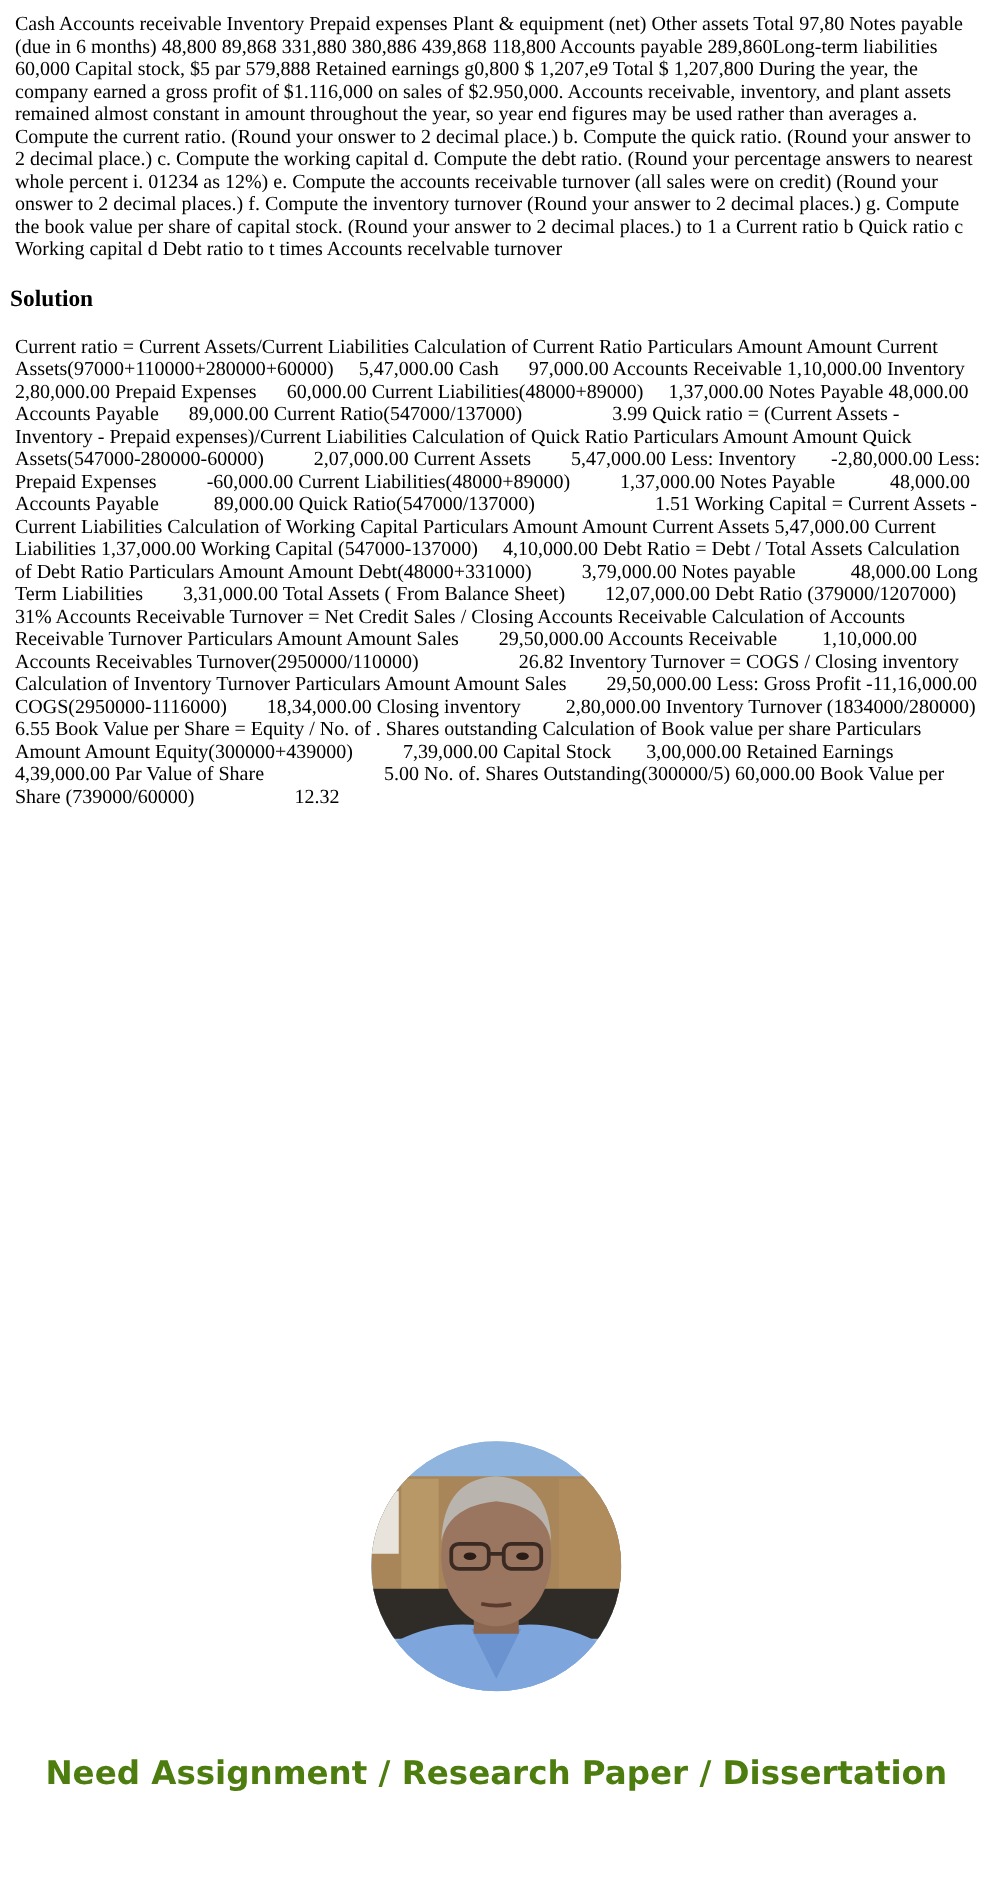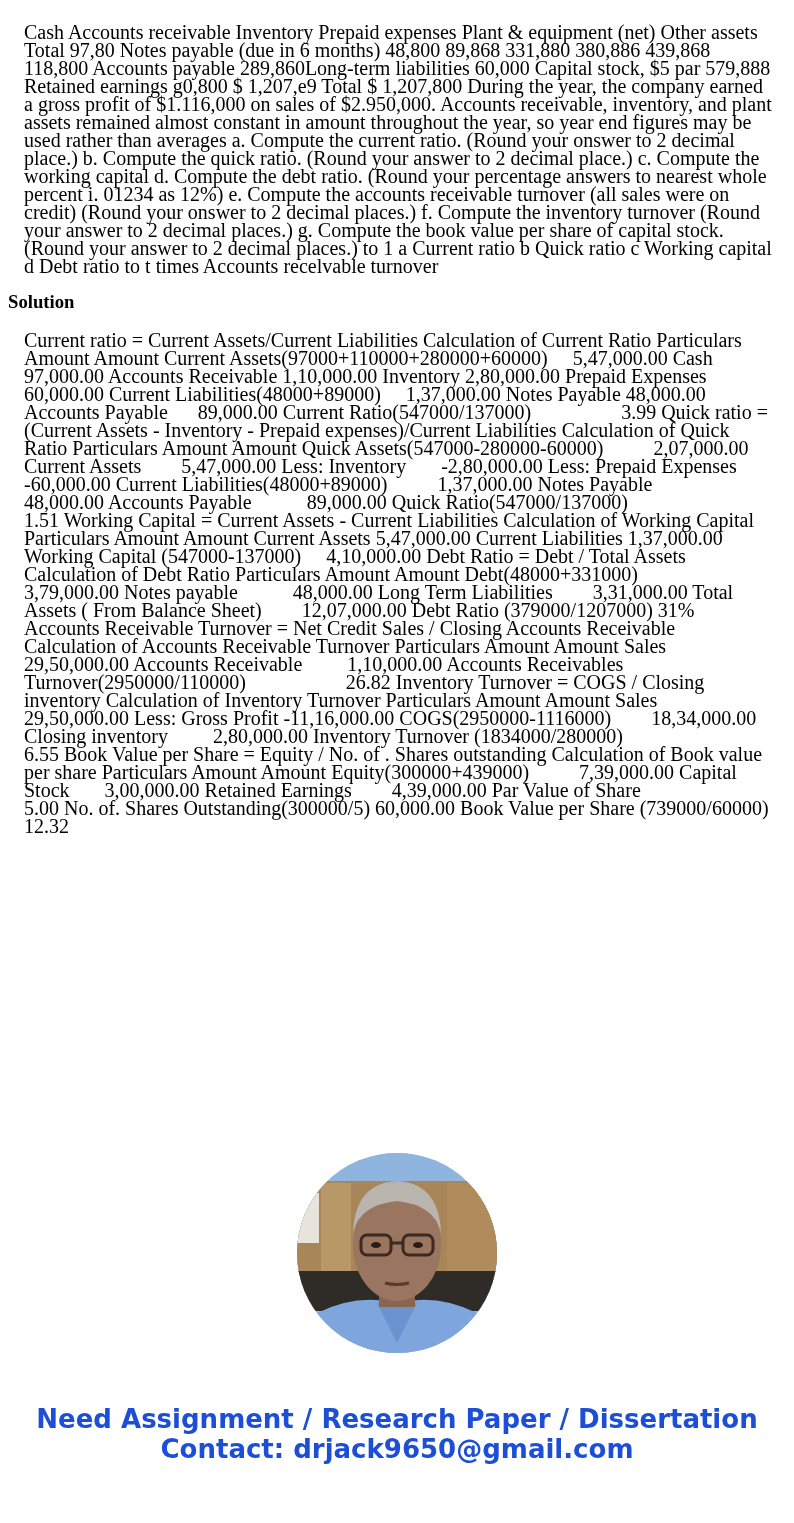--- a/index.html
+++ b/index.html
@@ -11,28 +11,28 @@
       font-family: "Liberation Serif", "DejaVu Serif", serif;
       color: #000000;
     }
     .content {
       position: absolute;
       left: 8px;
       top: 7px;
       width: 780px;
     }
     .para {
-      margin: 16px;
-      font-size: 20px;
+      margin: 4px;
+      font-size: 16px;
       line-height: 18px;
       white-space: pre-wrap;
       word-spacing: 0px;
     }
     .heading {
-      margin: 8px 0 18px 0;
+      margin: 20px 0 18px 0;
       font-size: 18.7px;
       font-weight: bold;
       line-height: 22px;
     }
     .avatar {
       position: absolute;
       left: 297px;
       top: 1153px;
       width: 200px;
       height: 200px;
@@ -43,21 +43,21 @@
     .footer {
       position: absolute;
       left: 0;
       top: 1404px;
       width: 794px;
       text-align: center;
       font-family: "DejaVu Sans", "Liberation Sans", sans-serif;
       font-weight: bold;
       font-size: 26px;
       line-height: 30px;
-      color: #1d4ed8;
+      color: #4d7c0f;
     }
     .footer div { margin: 0; }
   </style>
 </head>
 <body>
 
 <div class="content">
   <p class="para">Cash Accounts receivable Inventory Prepaid expenses Plant &amp; equipment (net) Other assets Total 97,80 Notes payable (due in 6 months) 48,800 89,868 331,880 380,886 439,868 118,800 Accounts payable 289,860Long-term liabilities 60,000 Capital stock, $5 par 579,888 Retained earnings g0,800 $ 1,207,e9 Total $ 1,207,800 During the year, the company earned a gross profit of $1.116,000 on sales of $2.950,000. Accounts receivable, inventory, and plant assets remained almost constant in amount throughout the year, so year end figures may be used rather than averages a. Compute the current ratio. (Round your onswer to 2 decimal place.) b. Compute the quick ratio. (Round your answer to 2 decimal place.) c. Compute the working capital d. Compute the debt ratio. (Round your percentage answers to nearest whole percent i. 01234 as 12%) e. Compute the accounts receivable turnover (all sales were on credit) (Round your onswer to 2 decimal places.) f. Compute the inventory turnover (Round your answer to 2 decimal places.) g. Compute the book value per share of capital stock. (Round your answer to 2 decimal places.) to 1 a Current ratio b Quick ratio c Working capital d Debt ratio to t times Accounts recelvable turnover</p>
   <h3 class="heading">Solution</h3>
   <p class="para">Current ratio = Current Assets/Current Liabilities Calculation of Current Ratio Particulars Amount Amount Current Assets(97000+110000+280000+60000)     5,47,000.00 Cash      97,000.00 Accounts Receivable 1,10,000.00 Inventory 2,80,000.00 Prepaid Expenses      60,000.00 Current Liabilities(48000+89000)     1,37,000.00 Notes Payable 48,000.00 Accounts Payable      89,000.00 Current Ratio(547000/137000)                  3.99 Quick ratio = (Current Assets - Inventory - Prepaid expenses)/Current Liabilities Calculation of Quick Ratio Particulars Amount Amount Quick Assets(547000-280000-60000)          2,07,000.00 Current Assets        5,47,000.00 Less: Inventory       -2,80,000.00 Less: Prepaid Expenses          -60,000.00 Current Liabilities(48000+89000)          1,37,000.00 Notes Payable           48,000.00 Accounts Payable           89,000.00 Quick Ratio(547000/137000)                        1.51 Working Capital = Current Assets - Current Liabilities Calculation of Working Capital Particulars Amount Amount Current Assets 5,47,000.00 Current Liabilities 1,37,000.00 Working Capital (547000-137000)     4,10,000.00 Debt Ratio = Debt / Total Assets Calculation of Debt Ratio Particulars Amount Amount Debt(48000+331000)          3,79,000.00 Notes payable           48,000.00 Long Term Liabilities        3,31,000.00 Total Assets ( From Balance Sheet)        12,07,000.00 Debt Ratio (379000/1207000) 31% Accounts Receivable Turnover = Net Credit Sales / Closing Accounts Receivable Calculation of Accounts Receivable Turnover Particulars Amount Amount Sales        29,50,000.00 Accounts Receivable         1,10,000.00 Accounts Receivables Turnover(2950000/110000)                    26.82 Inventory Turnover = COGS / Closing inventory Calculation of Inventory Turnover Particulars Amount Amount Sales        29,50,000.00 Less: Gross Profit -11,16,000.00 COGS(2950000-1116000)        18,34,000.00 Closing inventory         2,80,000.00 Inventory Turnover (1834000/280000)                         6.55 Book Value per Share = Equity / No. of . Shares outstanding Calculation of Book value per share Particulars Amount Amount Equity(300000+439000)          7,39,000.00 Capital Stock       3,00,000.00 Retained Earnings        4,39,000.00 Par Value of Share                        5.00 No. of. Shares Outstanding(300000/5) 60,000.00 Book Value per Share (739000/60000)                    12.32</p>
@@ -90,14 +90,13 @@
 
     <ellipse cx="79" cy="92" rx="5" ry="3" fill="#2a1c16"></ellipse>
     <ellipse cx="121" cy="92" rx="5" ry="3" fill="#2a1c16"></ellipse>
 
     <path d="M88 130 Q100 133 112 130" stroke="#5a3a2c" stroke-width="3" fill="none"></path>
   </svg>
 </div>
 
 <div class="footer">
   <div>Need Assignment / Research Paper / Dissertation</div>
-  <div>Contact: drjack9650@gmail.com</div>
 </div>
 
 </body></html>

